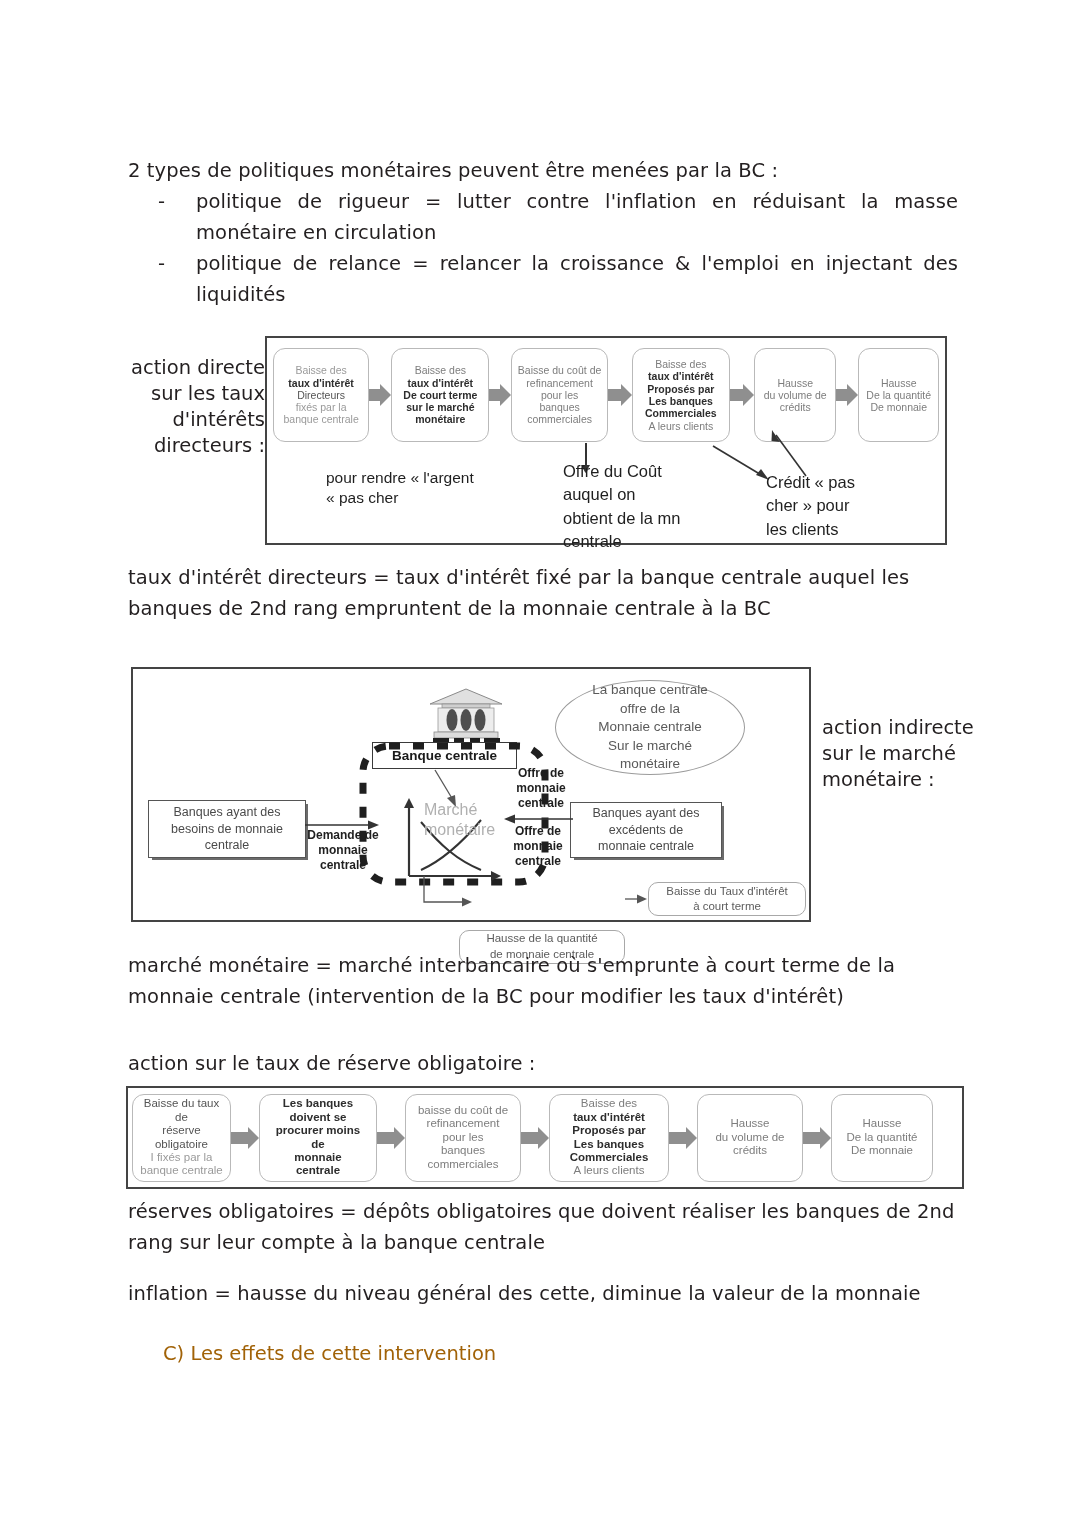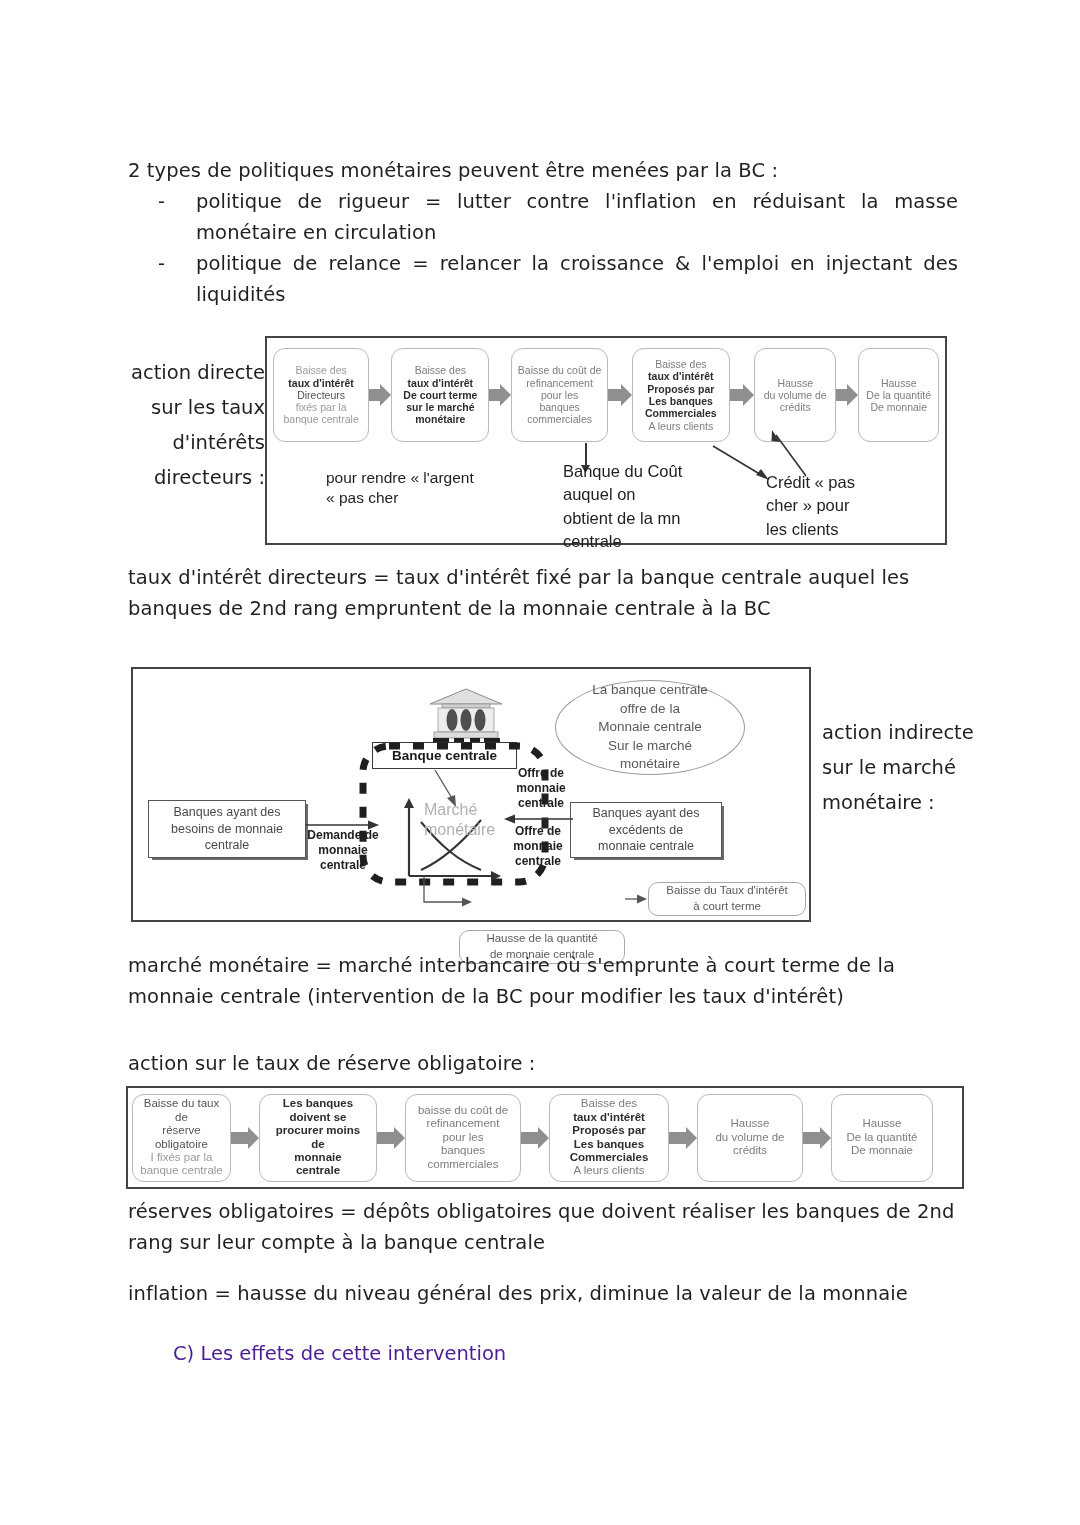--- a/index.html
+++ b/index.html
@@ -122,21 +122,21 @@
   .thin-arrow {
     position: absolute;
     background: #333;
   }
 
   
   .side-label {
     position: absolute;
     font-family: "DejaVu Sans", sans-serif;
     font-size: 19.5px;
-    line-height: 35px;
+    line-height: 26px;
     color: #231f20;
   }
   .side-label.right-align { text-align: right; }
 
   
   .d2-box {
     position: absolute;
     border: 1.5px solid #555;
     box-sizing: border-box;
     background: #fff;
@@ -204,24 +204,24 @@
     font-family: "Liberation Sans", sans-serif;
     font-weight: bold;
     font-size: 13.5px;
     color: #1a1a1a;
     box-sizing: border-box;
   }
 
   
   .section-c {
     position: absolute;
-    left: 173px;
+    left: 163px;
     font-family: "DejaVu Sans", sans-serif;
     font-size: 19.5px;
-    color: #4c1d95;
+    color: #a16207;
   }
 </style>
 </head>
 <body>
 
 <div class="doc-text intro-line">2 types de politiques monétaires peuvent être menées par la BC :</div>
 
 <div class="bullets">
   <div class="bullet-row">
     <span class="doc-text bullet-dash" style="position:relative;left:0;top:0;">-</span>
@@ -307,21 +307,21 @@
 <svg style="position:absolute; left:770px; top:430px; width:40px; height:50px;">
   <line x1="36" y1="46" x2="6" y2="5" stroke="#333" stroke-width="1.6"></line>
   <polygon points="2,0 10,12 1.5,11" fill="#333"></polygon>
 </svg>
 
 <div class="annot" style="left:286px; top:468px; width:210px;">
   <div>pour rendre « l'argent</div>
   <div>« pas cher</div>
 </div>
 <div class="annot" style="left:523px; top:460px; width:180px; font-size:16.5px; line-height:1.42;">
-  <div>Banque du Coût</div>
+  <div>Offre du Coût</div>
   <div>auquel on</div>
   <div>obtient de la mn</div>
   <div>centrale</div>
 </div>
 <div class="annot" style="left:726px; top:471px; width:150px; font-size:16.5px; line-height:1.42;">
   <div>Crédit « pas</div>
   <div>cher » pour</div>
   <div>les clients</div>
 </div>
 
@@ -426,21 +426,21 @@
 <div class="d2-rounded" style="left:459px; top:882px; width:166px; height:34px;margin-top:48px;">
   <div>
     <div>Hausse de la quantité</div>
     <div>de monnaie centrale</div>
   </div>
 </div>
 <svg style="position:absolute; left:625px; top:892px; width:26px; height:14px;">
   <line x1="0" y1="7" x2="14" y2="7" stroke="#555" stroke-width="1.3"></line>
   <polygon points="22,7 12,2.5 12,11.5" fill="#555"></polygon>
 </svg>
-<div class="d2-rounded" style="left:648px; top:882px; width:158px; height:34px;">
+<div class="d2-rounded" style="left:648px; top:882px; width:158px; height:34px;align-items:flex-end;">
   <div>
     <div>Baisse du Taux d'intérêt</div>
     <div>à court terme</div>
   </div>
 </div>
 
 <div class="side-label" style="left:822px; top:715px; width:170px;">action indirecte sur le marché monétaire :</div>
 
 <div class="doc-text" style="left:128px; top:950px; width:840px;">marché monétaire = marché interbancaire où s'emprunte à court terme de la monnaie centrale (intervention de la BC pour modifier les taux d'intérêt)</div>
 
@@ -501,15 +501,15 @@
     <div class="flow-box" style="width: 102px; height: 88px;">
       <div class="fb-inner" style="font-size: 11.5px;">
         <span class="mid">Hausse</span>
         <span class="mid">De la quantité</span>
         <span class="mid">De monnaie</span>
       </div>
     </div>
   </div>
 
 <div class="doc-text" style="left:128px; top:1196px; width:840px;">réserves obligatoires = dépôts obligatoires que doivent réaliser les banques de 2nd rang sur leur compte à la banque centrale</div>
-<div class="doc-text" style="left:128px; top:1278px; width:840px;">inflation = hausse du niveau général des prix, diminue la valeur de la monnaie</div>
+<div class="doc-text" style="left:128px; top:1278px; width:840px;">inflation = hausse du niveau général des cette, diminue la valeur de la monnaie</div>
 
 <div class="section-c" style="top:1342px;">C)  Les effets de cette intervention</div>
 
 </body></html>

